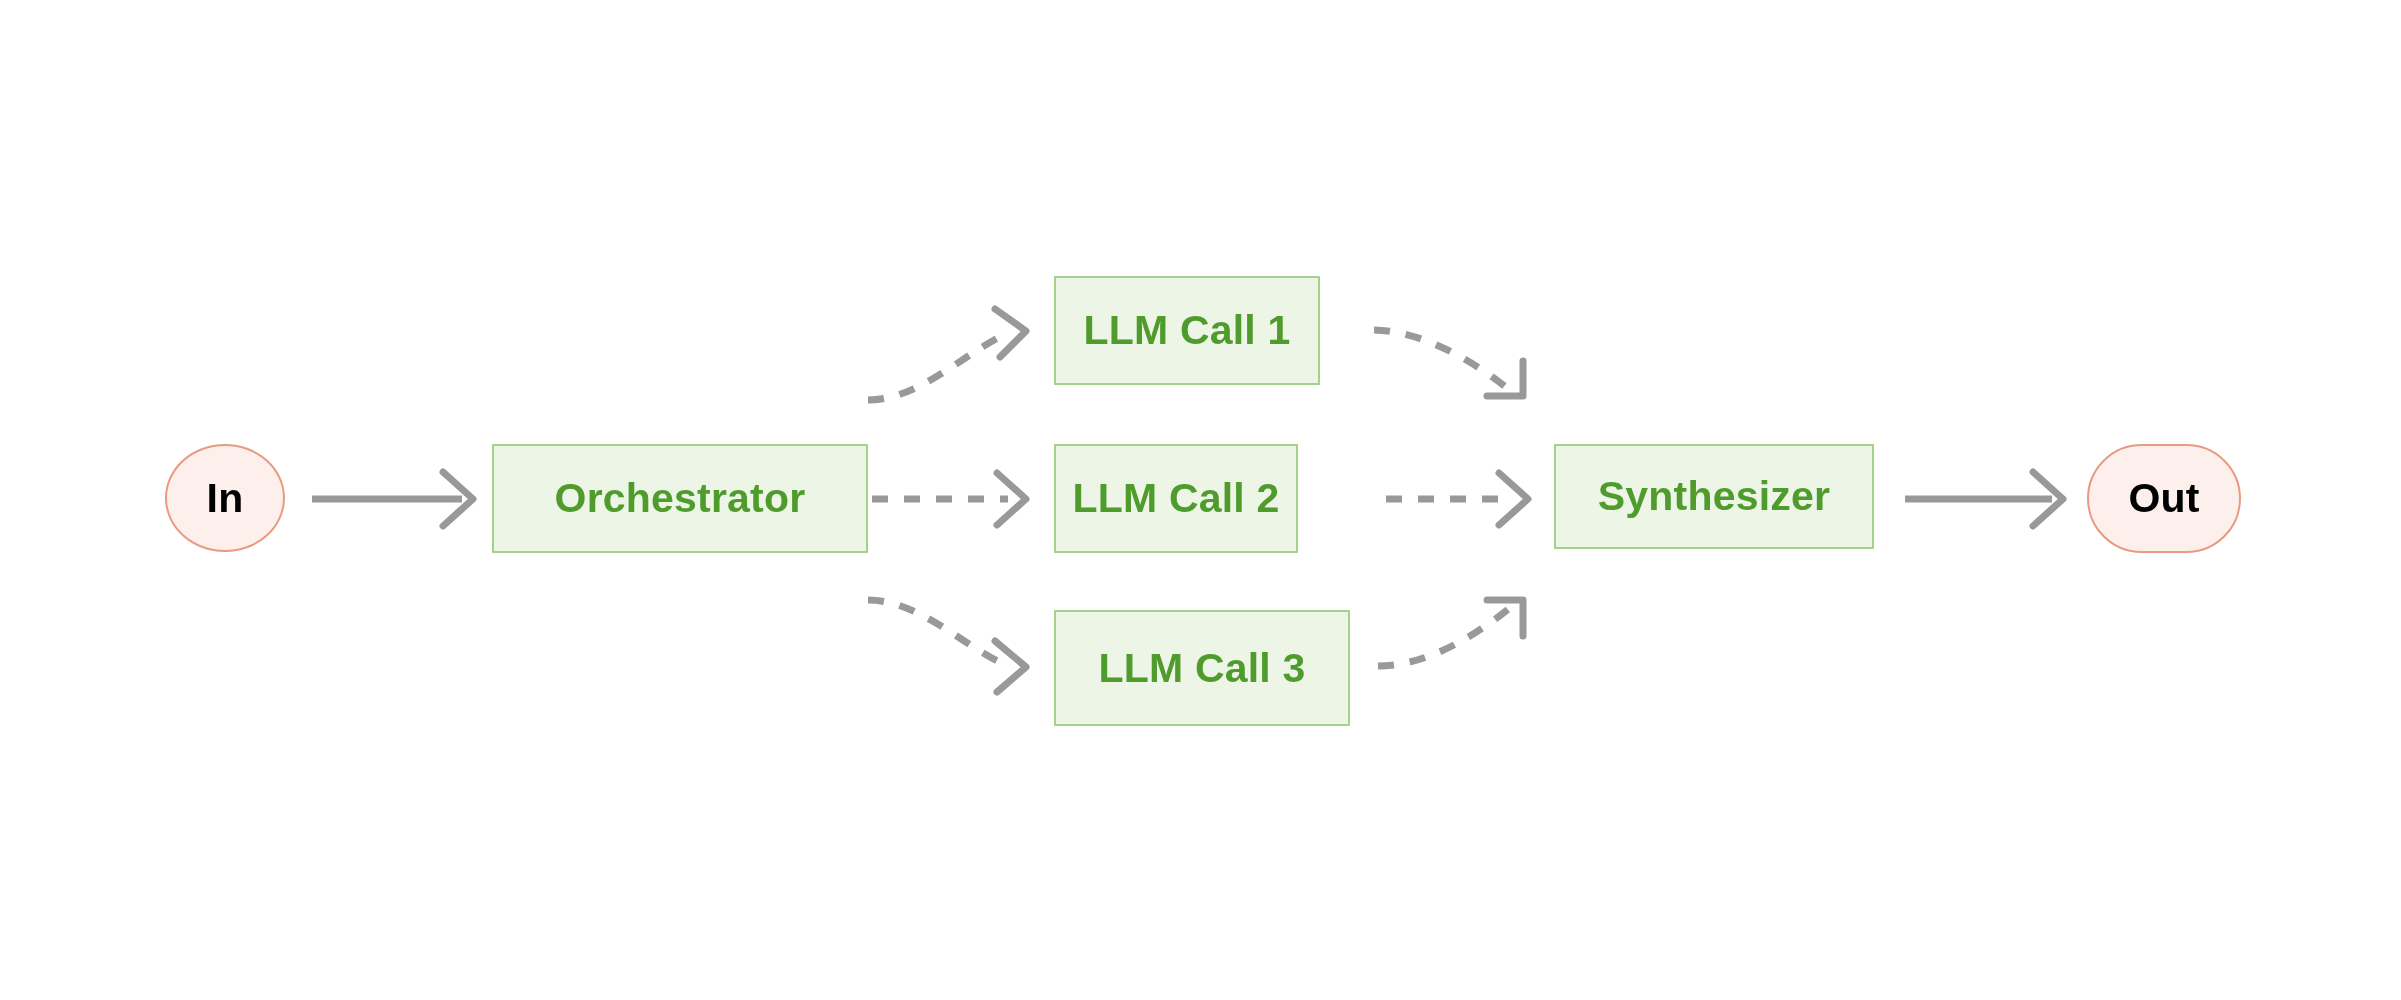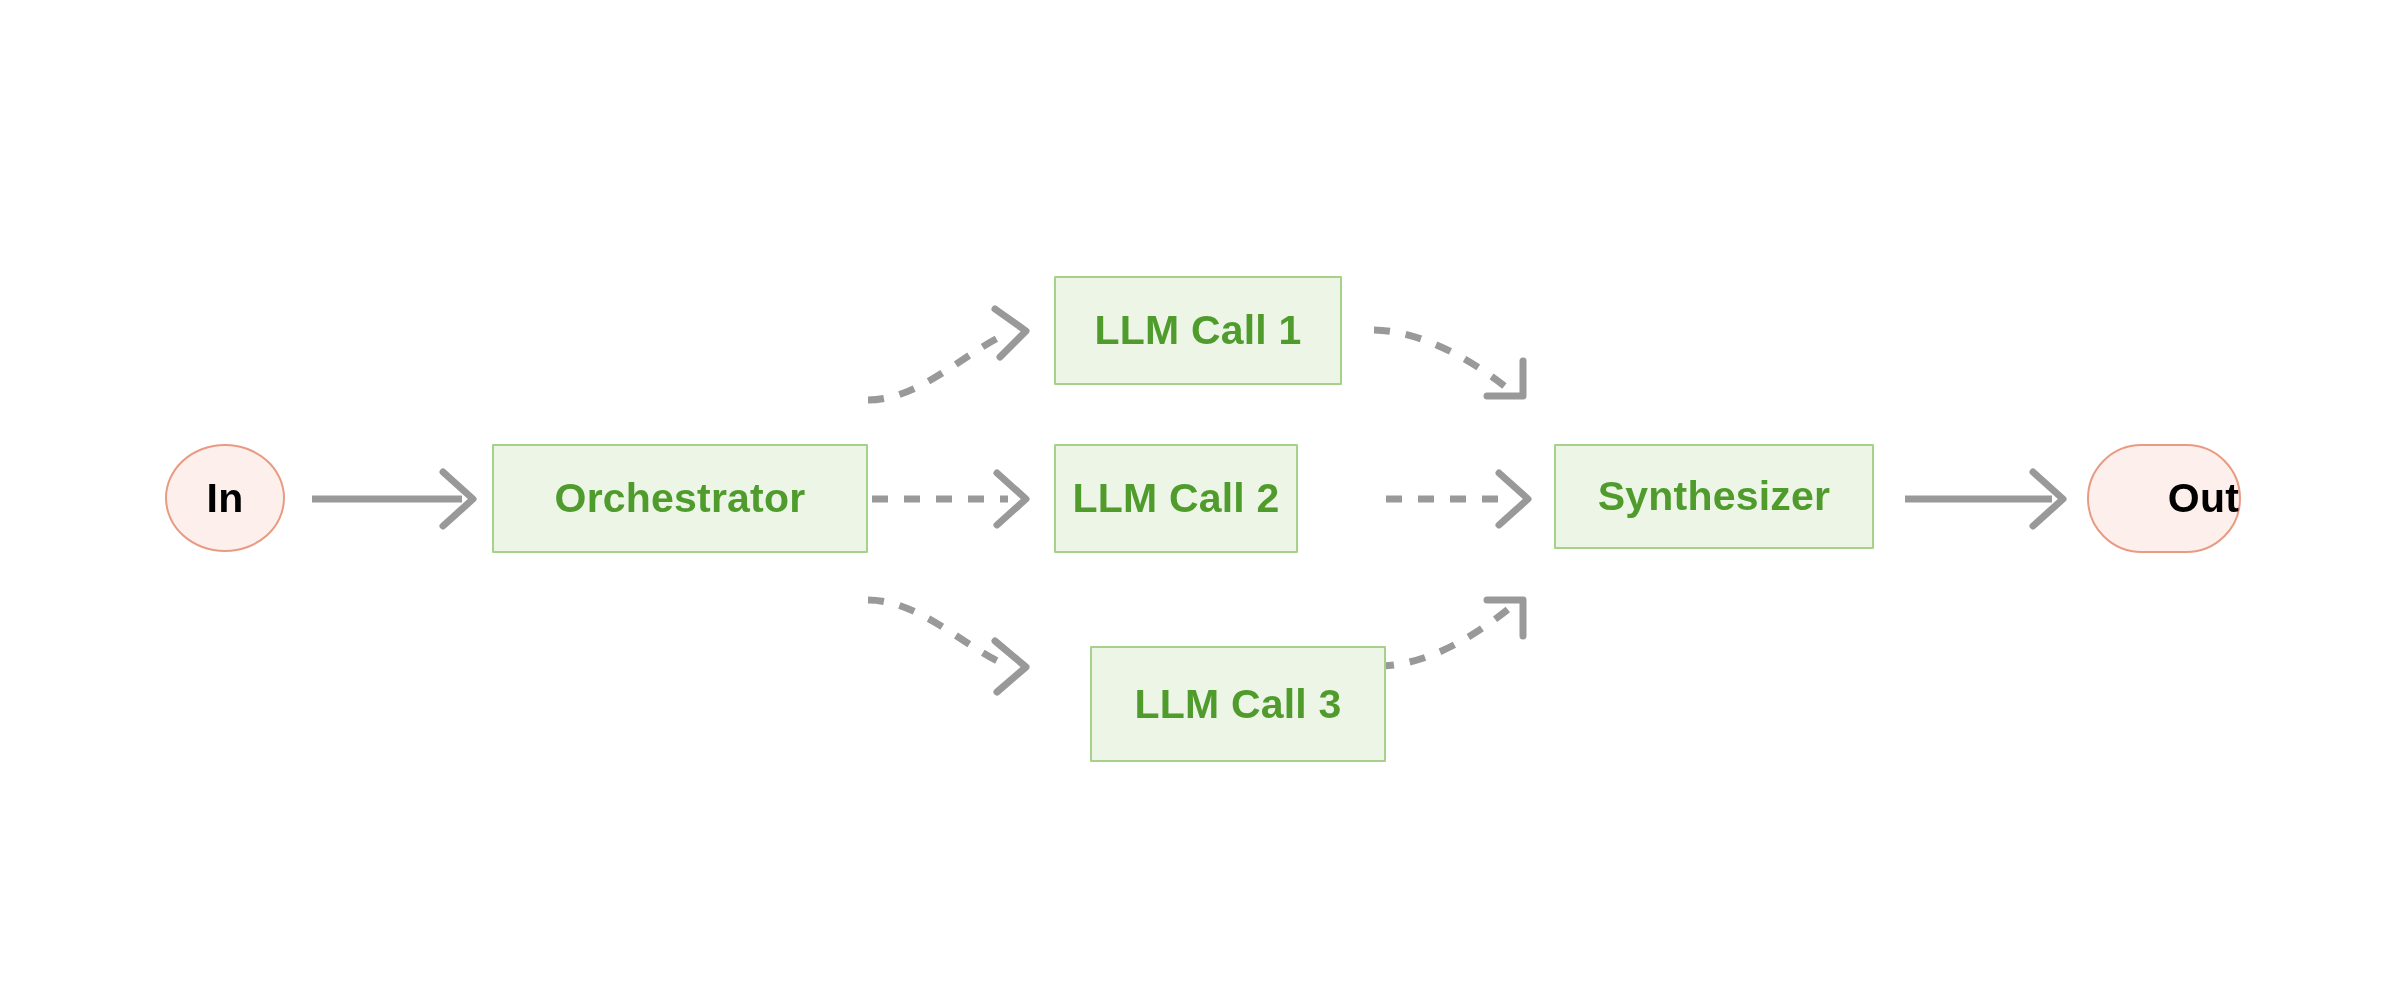--- a/index.html
+++ b/index.html
@@ -45,29 +45,29 @@
   }
   .node-terminal {
     background: #fdf0ec;
     border: 2.5px solid #e89b82;
     color: #000000;
     font-weight: bold;
     font-size: 41px;
     letter-spacing: 0.2px;
   }
   .shape-ellipse { border-radius: 50%; }
-  .shape-stadium { border-radius: 56px; justify-content: flex-end; }
+  .shape-stadium { border-radius: 56px; }
   .shape-rect { border-radius: 1px; }
 
   
   #node-in          { left: 165px;  top: 444px; width: 120px; height: 108px; }
   #node-orchestrator{ left: 492px;  top: 444px; width: 376px; height: 109px; }
-  #node-llm1        { left: 1054px; top: 276px; width: 288px; height: 109px; }
+  #node-llm1        { left: 1054px; top: 276px; width: 266px; height: 109px; }
   #node-llm2        { left: 1054px; top: 444px; width: 244px; height: 109px; }
-  #node-llm3        { left: 1090px; top: 610px; width: 296px; height: 116px; margin-top: 36px; }
+  #node-llm3        { left: 1054px; top: 610px; width: 296px; height: 116px; }
   #node-synthesizer { left: 1554px; top: 444px; width: 320px; height: 105px; }
   #node-out         { left: 2087px; top: 444px; width: 154px; height: 109px; }
 </style>
 </head>
 <body>
 
 <div id="canvas">
 
   <svg id="edge-layer" viewBox="0 0 2401 1000" width="2401" height="1000" xmlns="http://www.w3.org/2000/svg">
 

